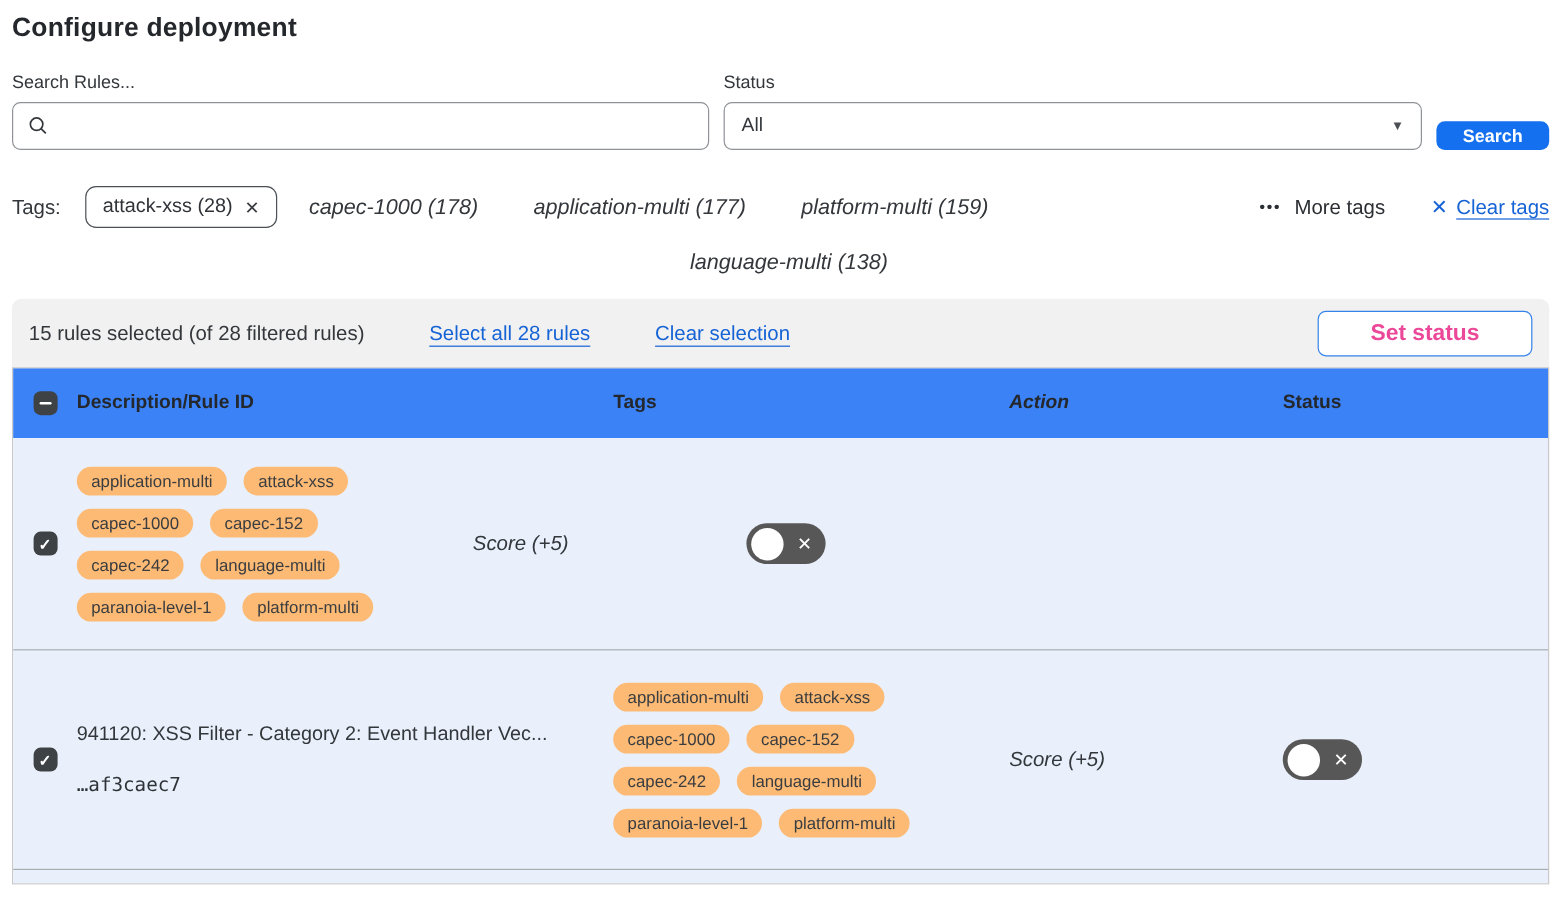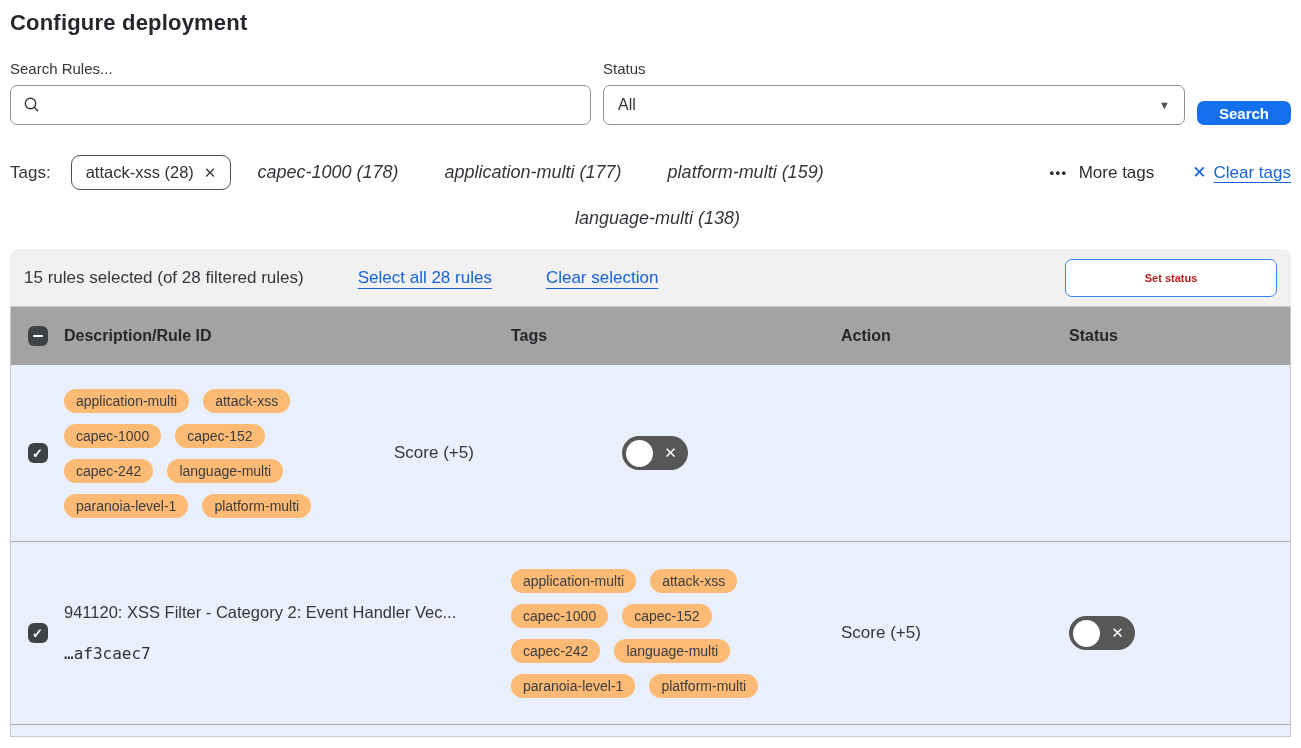--- a/index.html
+++ b/index.html
@@ -42,31 +42,31 @@
   .clear-tags .x { font-size:17px; }
   .clear-tags .lbl { text-decoration:underline; text-underline-offset:4px; }
   .tags-row2 { padding-left:14px; margin-bottom:20px; }
 
   
   .selection-bar { height:57px; background:#f1f1f1; border-radius:8px 8px 0 0;
     display:flex; align-items:center; padding:0 14px 0 14px;gap:36px; }
   .sel-summary { font-size:17px; color:#33373b; margin-right:18px; }
   .sel-link { color:#1663d6; font-size:17px; text-decoration:underline; text-underline-offset:5px;
     margin-right:18px; cursor:pointer; }
-  .btn-outline { margin-left:auto; width:212px; height:38px; background:#fff; color:#b91c1c;
-    border:1px solid #3583e8; border-radius:7px; font-size:11px; font-weight:700;
+  .btn-outline { margin-left:auto; width:179px; height:38px; background:#fff; color:#ec4899;
+    border:1px solid #3583e8; border-radius:7px; font-size:19px; font-weight:700;
     cursor:pointer; font-family:"Liberation Sans", sans-serif; }
 
   
   .rules-table { border:1px solid #c9c9c9; border-top:1px solid #c9c9c9; }
-  .thead { display:flex; align-items:center; height:58px; background:#a3a3a3; }
+  .thead { display:flex; align-items:center; height:58px; background:#3b82f6; }
   .col-check { width:53px; display:flex; justify-content:center; flex-shrink:0; }
   .col-desc  { width:447px; flex-shrink:0; padding-right:16px; }
   .col-tags  { width:330px; flex-shrink:0; }
-  .col-action{ width:228px; flex-shrink:0; }
+  .col-action{ width:228px; flex-shrink:0;font-style:italic; }
   .col-status{ flex:1; }
   .th { font-size:16px; font-weight:700; color:#24282c; }
 
   .checkbox { width:20px; height:20px; border-radius:6px; background:#3f4245; display:flex;
     align-items:center; justify-content:center; cursor:pointer; }
   .checkbox .minus { width:10px; height:2.5px; border-radius:2px; background:#fff; }
   .checkbox .check { color:#fff; font-size:13px; font-weight:700; line-height:1; }
 
   .trow { display:flex; align-items:center; background:#e9f0fb; border-top:1px solid #a9adb2; }
   .trow.r1 { height:176px; border-top:none; }

